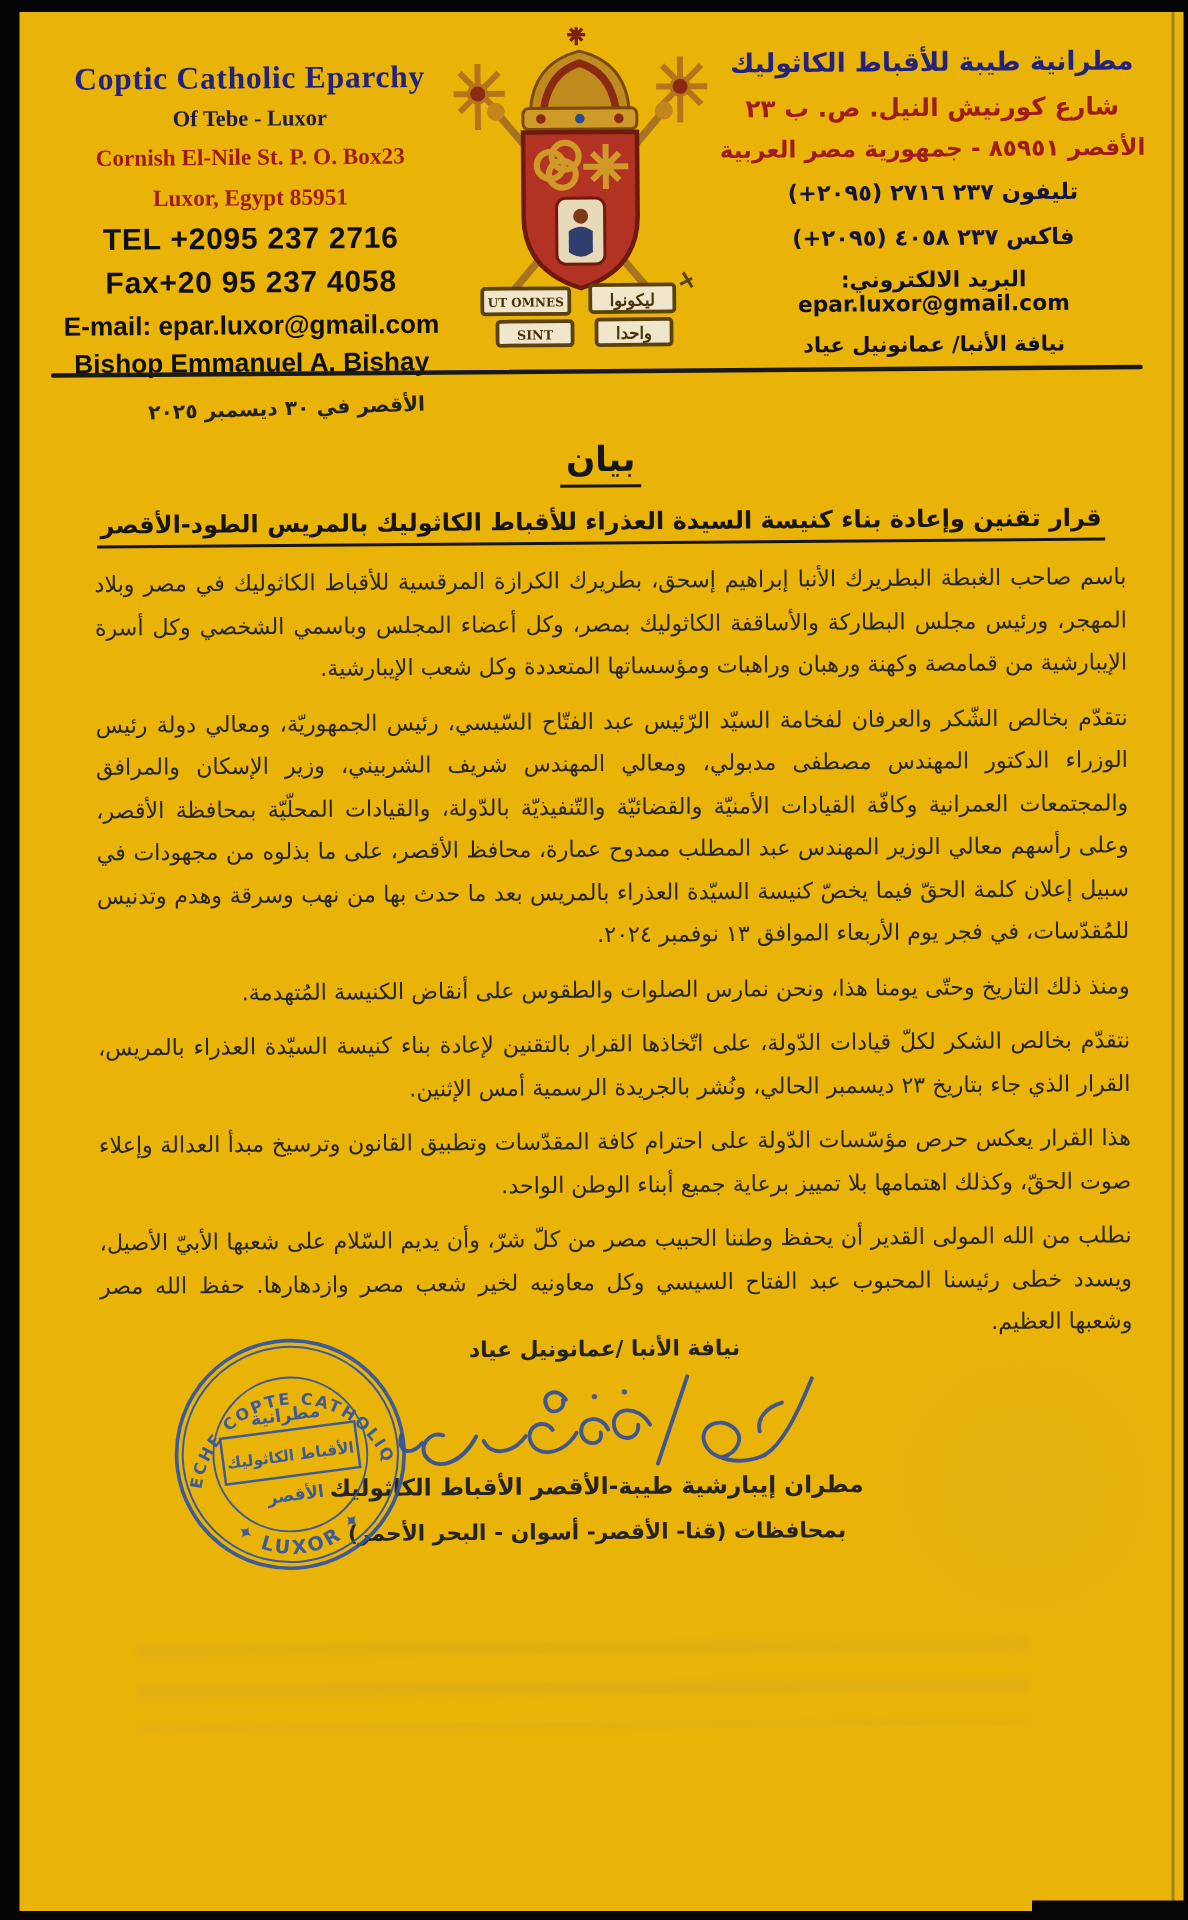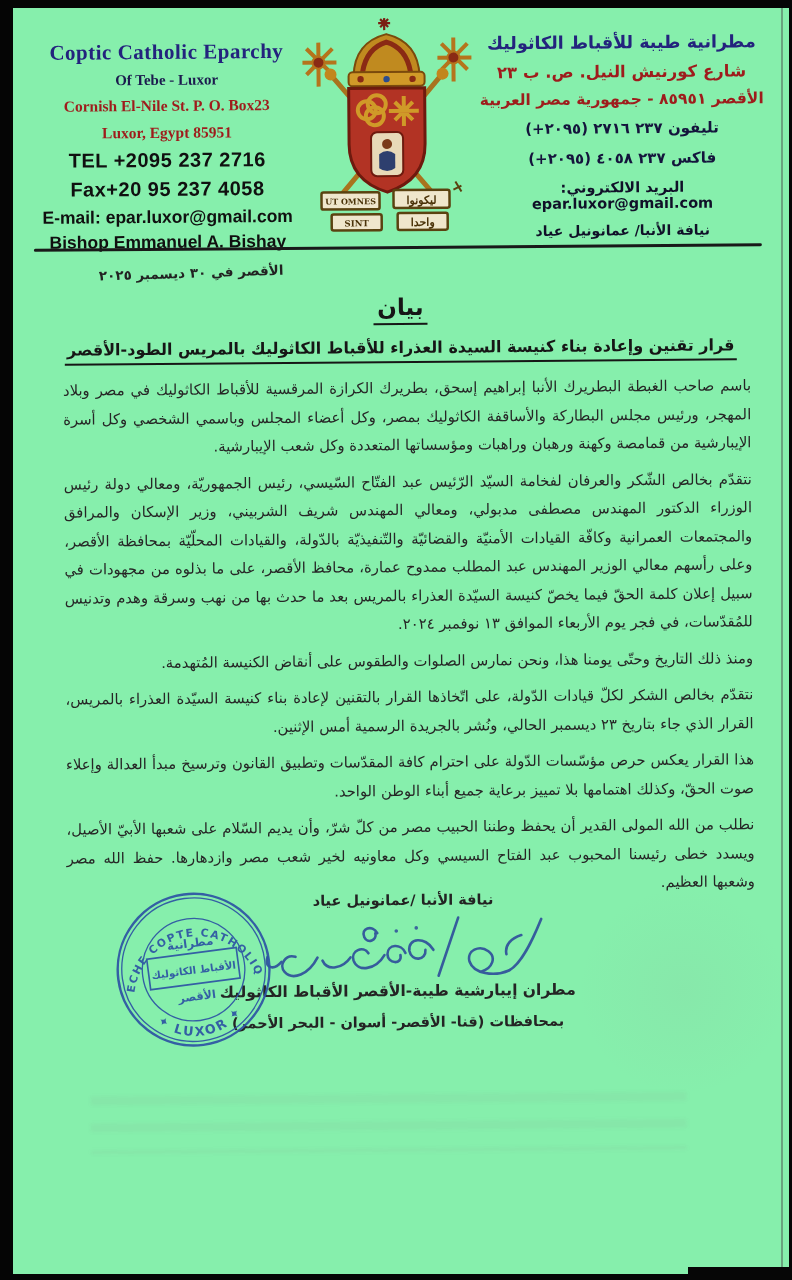--- a/index.html
+++ b/index.html
@@ -2,21 +2,21 @@
 <html><head>
 <meta charset="utf-8">
 <style>
   html,body{margin:0;padding:0;}
   body{
     width:792px;height:1280px;position:relative;background:#050505;overflow:hidden;
     font-family:"DejaVu Sans",sans-serif;
   }
   .page{
     position:absolute;left:13px;top:8px;right:3px;bottom:6px;
-    background:#86efac;overflow:hidden;
+    background:#eab308;overflow:hidden;
   }
   .tilt{position:absolute;inset:0;transform:rotate(-0.45deg);transform-origin:50% 30%;}
   .edge-line{position:absolute;right:6px;top:0;bottom:0;width:2px;background:rgba(70,70,70,.45);}
   .corner-black{position:absolute;right:0;bottom:0;width:104px;height:13px;background:#060606;}
   
   .hdr-left{position:absolute;left:10px;top:30px;width:292px;text-align:center;}
   .hdr-left .l1{font-family:"Liberation Serif",serif;font-weight:bold;font-size:21px;color:#23237d;letter-spacing:.5px;margin-bottom:7px;}
   .hdr-left .l2{font-family:"Liberation Serif",serif;font-weight:bold;font-size:15px;color:#1b1b4e;margin-bottom:8px;}
   .hdr-left .l3{font-family:"Liberation Serif",serif;font-weight:bold;font-size:15.5px;color:#9e1c1c;margin-bottom:9px;}
   .hdr-left .l4{font-family:"Liberation Serif",serif;font-weight:bold;font-size:15.5px;color:#9e1c1c;margin-bottom:7px;}

